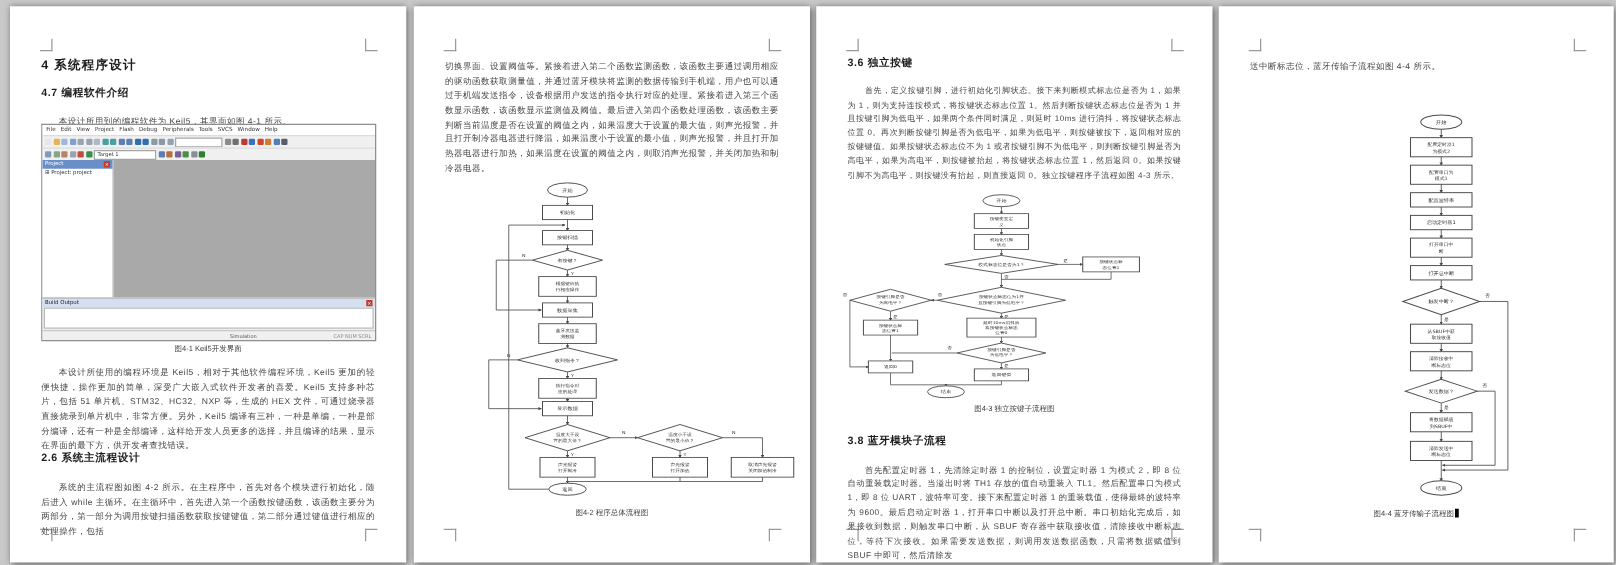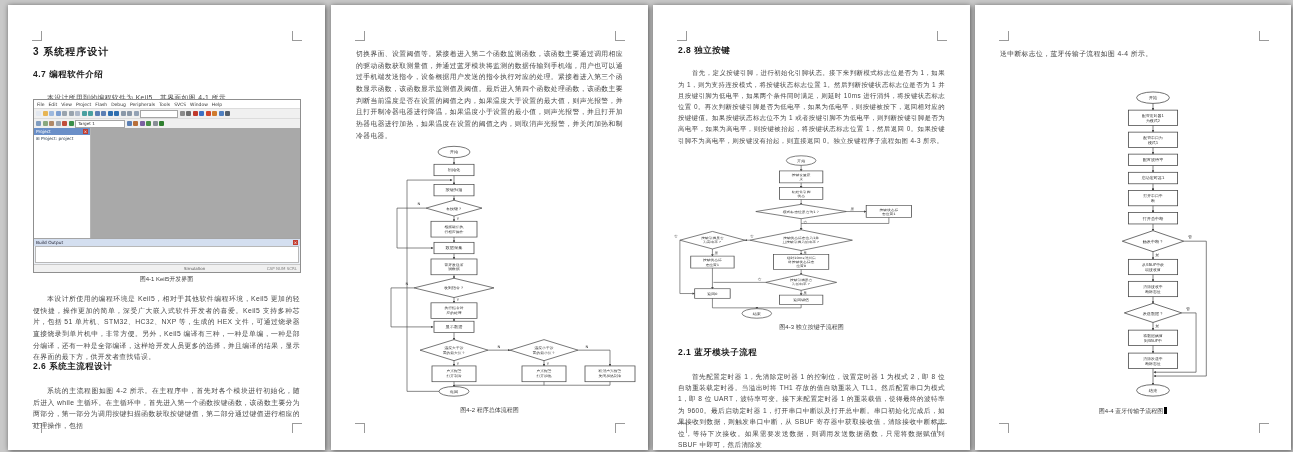--- a/index.html
+++ b/index.html
@@ -57,21 +57,21 @@
 <body>
 
 <div id="screen">
 
   <div class="page" style="left:8px;">
     <div class="cm tl"></div>
     <div class="cm tr"></div>
     <div class="cm bl"></div>
     <div class="cm br"></div>
 
-    <div class="h1" style="top:40px;">3 系统程序设计</div>
+    <div class="h1" style="top:40px;">4 系统程序设计</div>
     <div class="h2" style="top:64px;">4.7 编程软件介绍</div>
     <p class="para ind" style="top:80px;">本设计所用到的编程软件为 Keil5，其界面如图 4-1 所示。</p>
 
     <div class="keil">
       <div class="k-menu">
           <span>File</span>
           <span>Edit</span>
           <span>View</span>
           <span>Project</span>
           <span>Flash</span>
@@ -279,21 +279,21 @@
 
     <div class="cap" style="top:401px;">图4-2 程序总体流程图</div>
   </div>
 
   <div class="page" style="left:653px;">
     <div class="cm tl"></div>
     <div class="cm tr"></div>
     <div class="cm bl"></div>
     <div class="cm br"></div>
 
-    <div class="h2" style="top:40px;">2.8 独立按键</div>
+    <div class="h2" style="top:40px;">3.6 独立按键</div>
     <p class="para ind" style="top:56px;font-size:6.4px;line-height:11.2px;">首先，定义按键引脚，进行初始化引脚状态。接下来判断模式标志位是否为 1，如果为 1，则为支持连按模式，将按键状态标志位置 1。然后判断按键状态标志位是否为 1 并且按键引脚为低电平，如果两个条件同时满足，则延时 10ms 进行消抖，将按键状态标志位置 0。再次判断按键引脚是否为低电平，如果为低电平，则按键被按下，返回相对应的按键键值。如果按键状态标志位不为 1 或者按键引脚不为低电平，则判断按键引脚是否为高电平，如果为高电平，则按键被抬起，将按键状态标志位置 1，然后返回 0。如果按键引脚不为高电平，则按键没有抬起，则直接返回 0。独立按键程序子流程如图 4-3 所示。</p>
 
     <svg style="left:20px;top:150px;" width="276" height="164" viewBox="0 0 280 206" preserveAspectRatio="none">
       <defs>
           <marker id="a3" markerWidth="4" markerHeight="4" refX="3.2" refY="2" orient="auto">
         <path d="M0,0L4,2L0,4z" fill="#4a4a4a"></path>
           </marker>
         </defs>
       <g>
         <ellipse class="fs" cx="130" cy="7" rx="15" ry="6"></ellipse>
@@ -376,21 +376,21 @@
       </g>
       <path class="fl" d="M40,180 V192 H85"></path>
       <path class="fl" d="M130,188 V192 H85 V193" marker-end="url(#a3)"></path>
       <g>
         <ellipse class="fs" cx="85" cy="199" rx="15" ry="6"></ellipse>
         <text class="ft" x="85" y="200.7">结束</text>
       </g>
     </svg>
 
     <div class="cap" style="top:318px;">图4-3 独立按键子流程图</div>
-    <div class="h2" style="top:342px;">2.1 蓝牙模块子流程</div>
+    <div class="h2" style="top:342px;">3.8 蓝牙模块子流程</div>
     <p class="para ind" style="top:359px;font-size:6.6px;line-height:11.4px;">首先配置定时器 1，先清除定时器 1 的控制位，设置定时器 1 为模式 2，即 8 位自动重装载定时器。当溢出时将 TH1 存放的值自动重装入 TL1。然后配置串口为模式 1，即 8 位 UART，波特率可变。接下来配置定时器 1 的重装载值，使得最终的波特率为 9600。最后启动定时器 1，打开串口中断以及打开总中断。串口初始化完成后，如果接收到数据，则触发串口中断，从 SBUF 寄存器中获取接收值，清除接收中断标志位，等待下次接收。如果需要发送数据，则调用发送数据函数，只需将数据赋值到 SBUF 中即可，然后清除发</p>
   </div>
 
   <div class="page" style="left:975px;width:316px;">
     <div class="cm tl"></div>
     <div class="cm tr"></div>
     <div class="cm bl"></div>
     <div class="cm br"></div>
 
     <p class="para" style="top:36px;">送中断标志位，蓝牙传输子流程如图 4-4 所示。</p>

